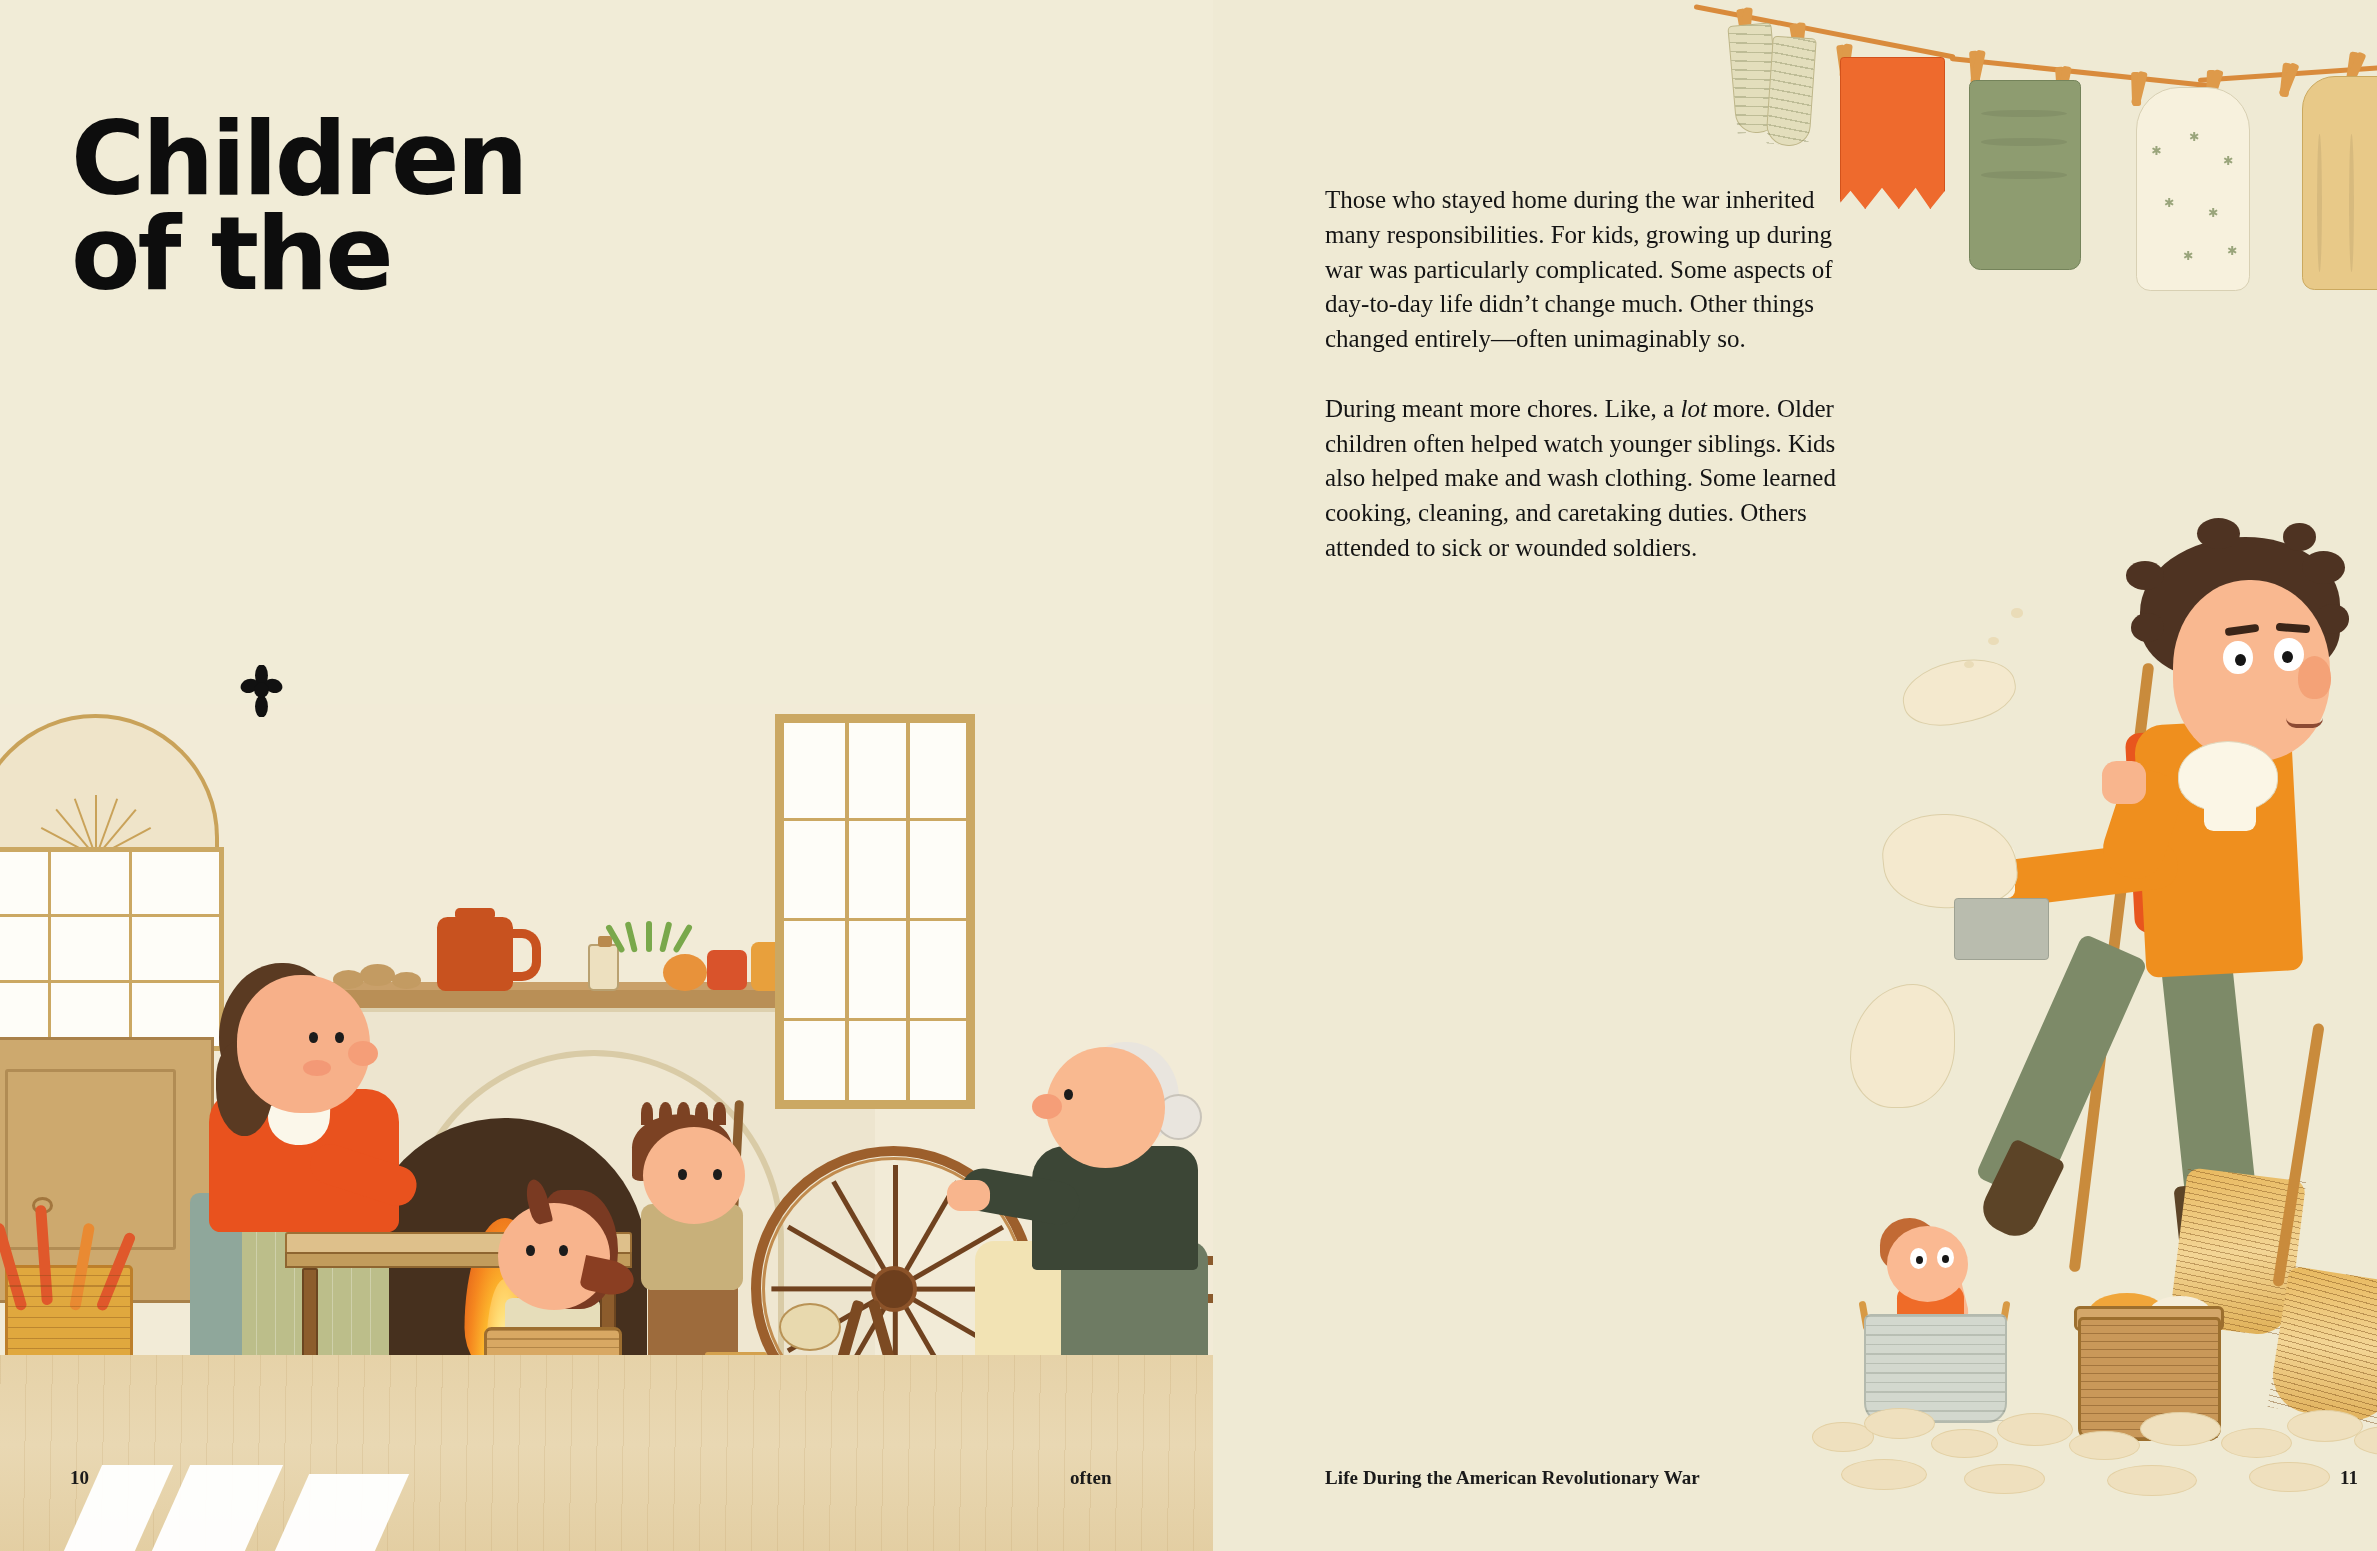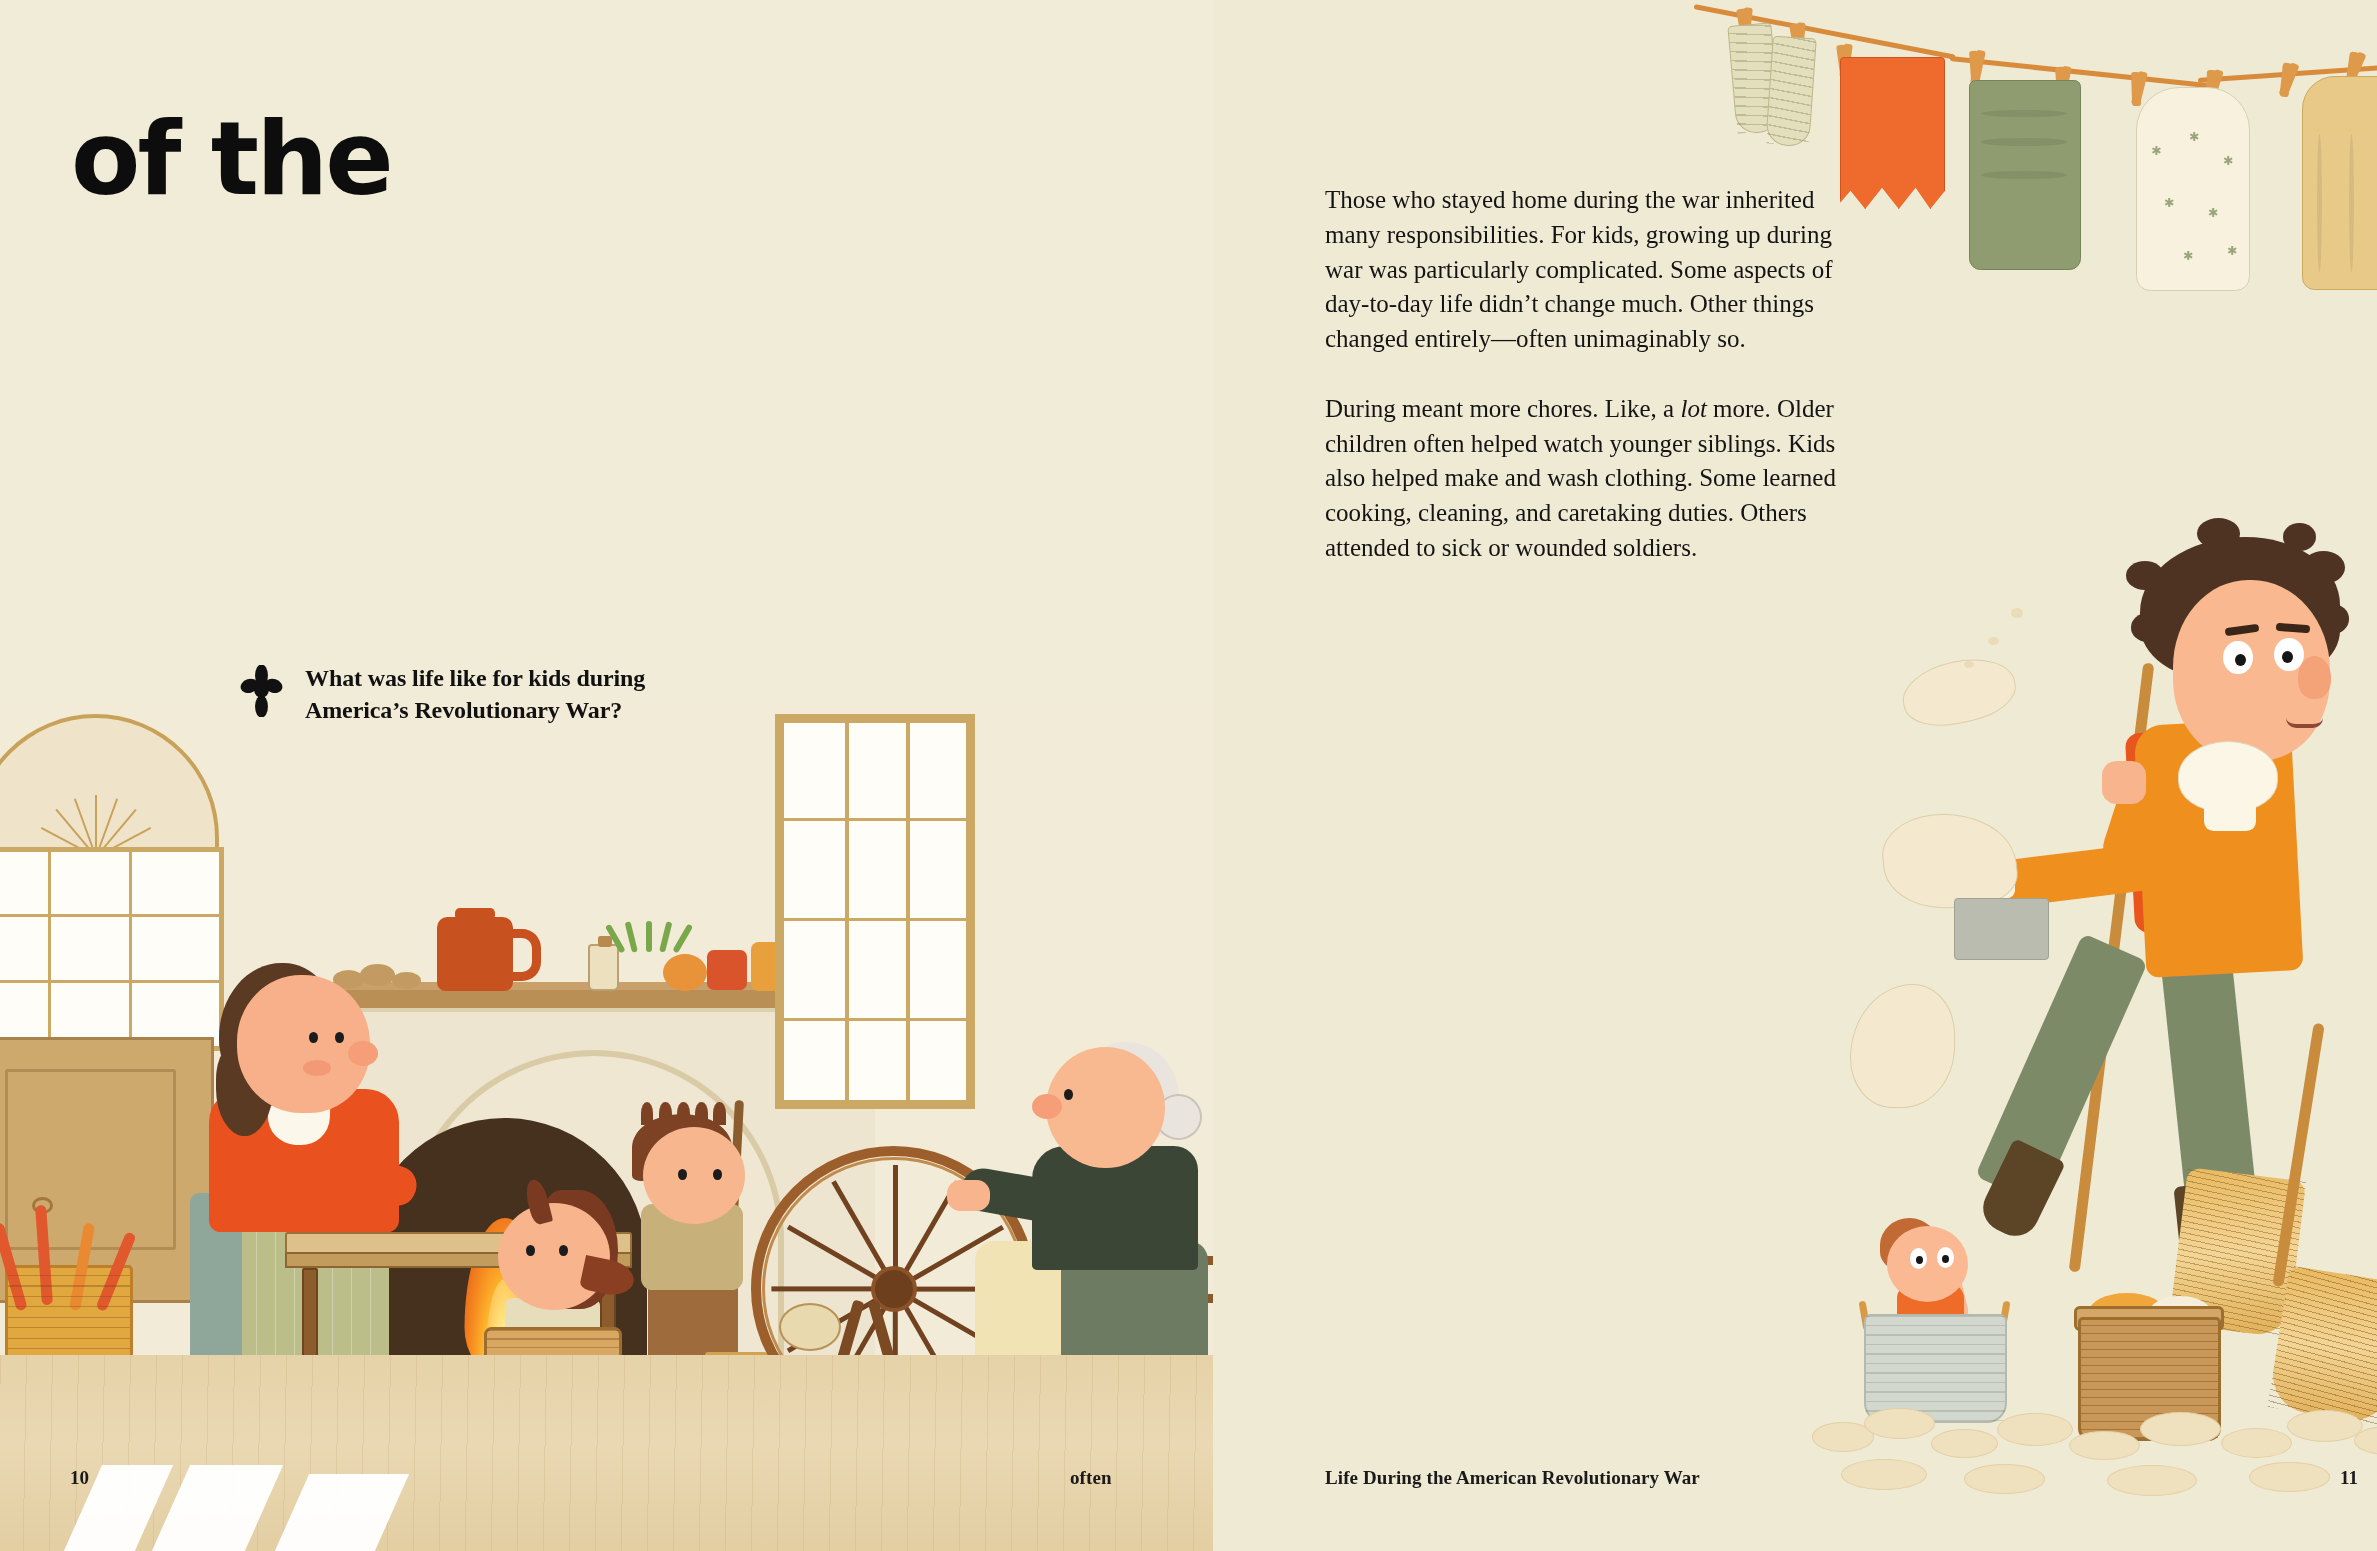--- a/index.html
+++ b/index.html
@@ -490,35 +490,32 @@
         <div class="gran-eye"></div>
       </div>
 
       <div class="k-floor"></div>
       <div class="sun sun1"></div>
       <div class="sun sun2"></div>
       <div class="sun sun3"></div>
     </div>
 
     <div class="title-block">
+      <div class="title-line">Children</div>
       <div class="title-line">of the</div>
     </div>
 
     <div class="kicker">
       <svg class="asterisk-icon" viewBox="0 0 100 120">
         <ellipse cx="50" cy="24" rx="15" ry="26" fill="#111"></ellipse>
         <ellipse cx="50" cy="96" rx="15" ry="26" fill="#111"></ellipse>
         <ellipse cx="22" cy="48" rx="21" ry="16" fill="#111" transform="rotate(-18 22 48)"></ellipse>
         <ellipse cx="78" cy="48" rx="21" ry="16" fill="#111" transform="rotate(18 78 48)"></ellipse>
         <ellipse cx="50" cy="58" rx="17" ry="18" fill="#111"></ellipse>
       </svg>
-      <div>
-        <div class="kicker-text">What was life like for kids during</div>
-        <div class="kicker-text">America’s Revolutionary War?</div>
-      </div>
     </div>
 
     <div class="folio folio-left">10</div>
     <div class="runhead runhead-left">often</div>
   </div>
 
   <div class="page page-right">
 
     <div class="illus clothesline" style="left:490px;">
       <div class="line" style="left:-9.5px;top:3.8px;width:266px;transform:rotate(11deg)"></div>

